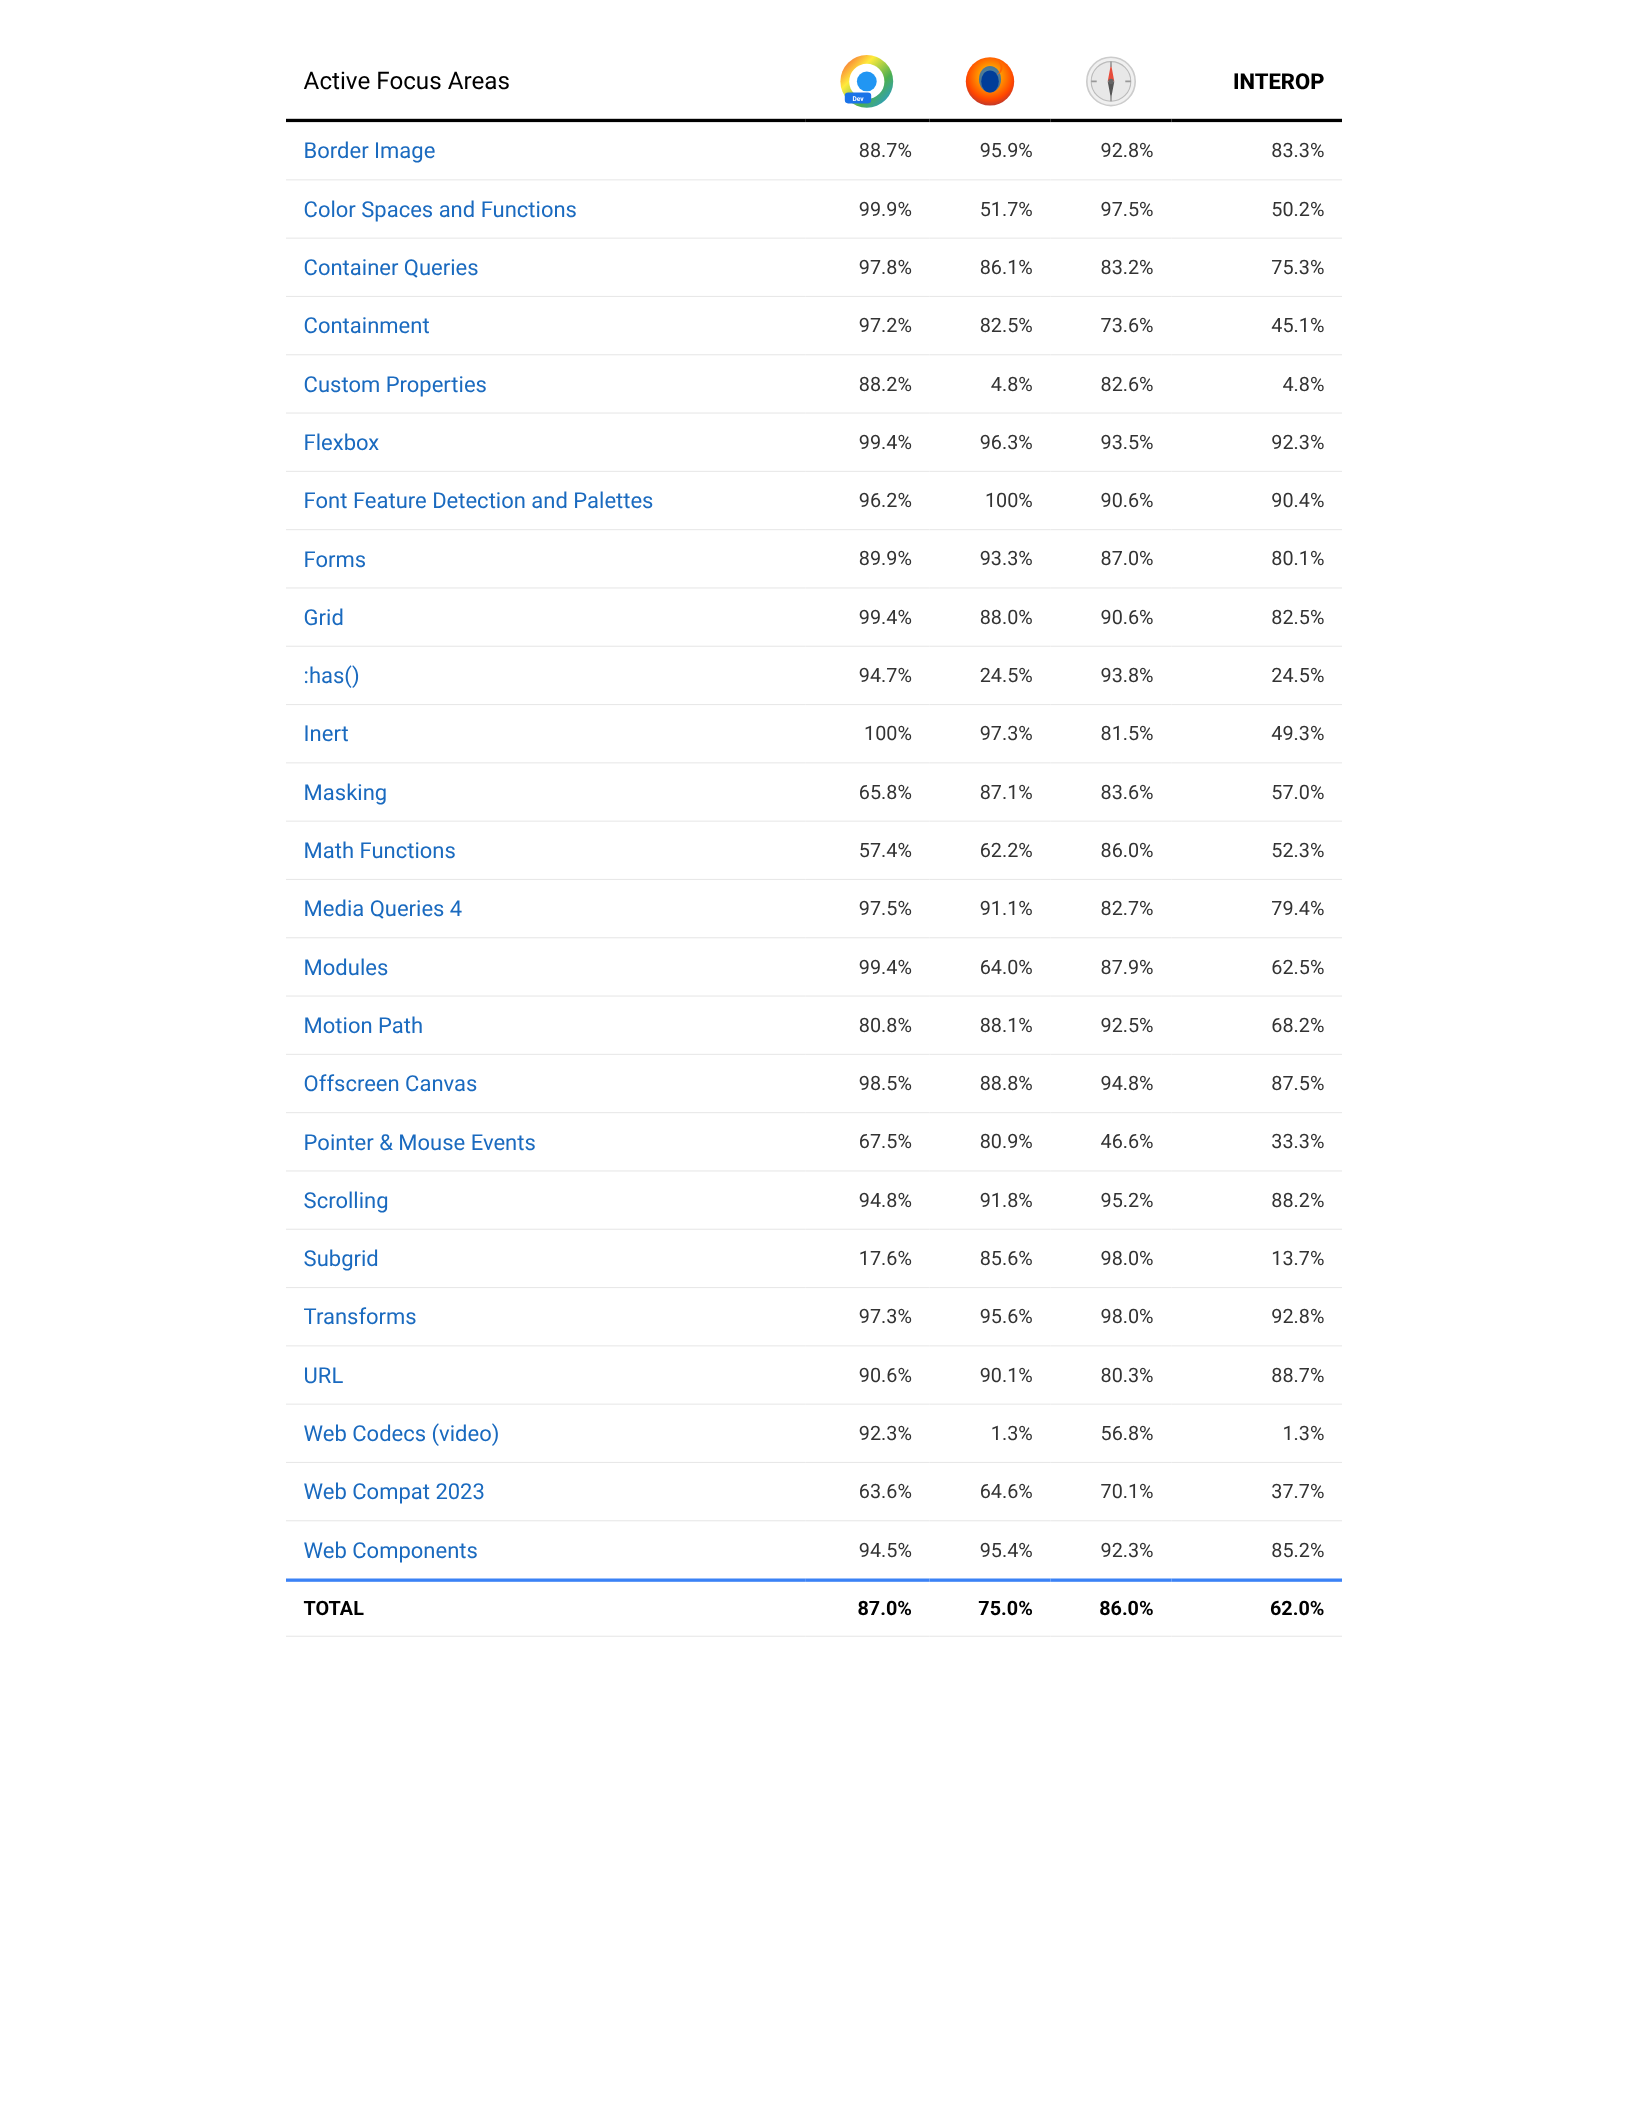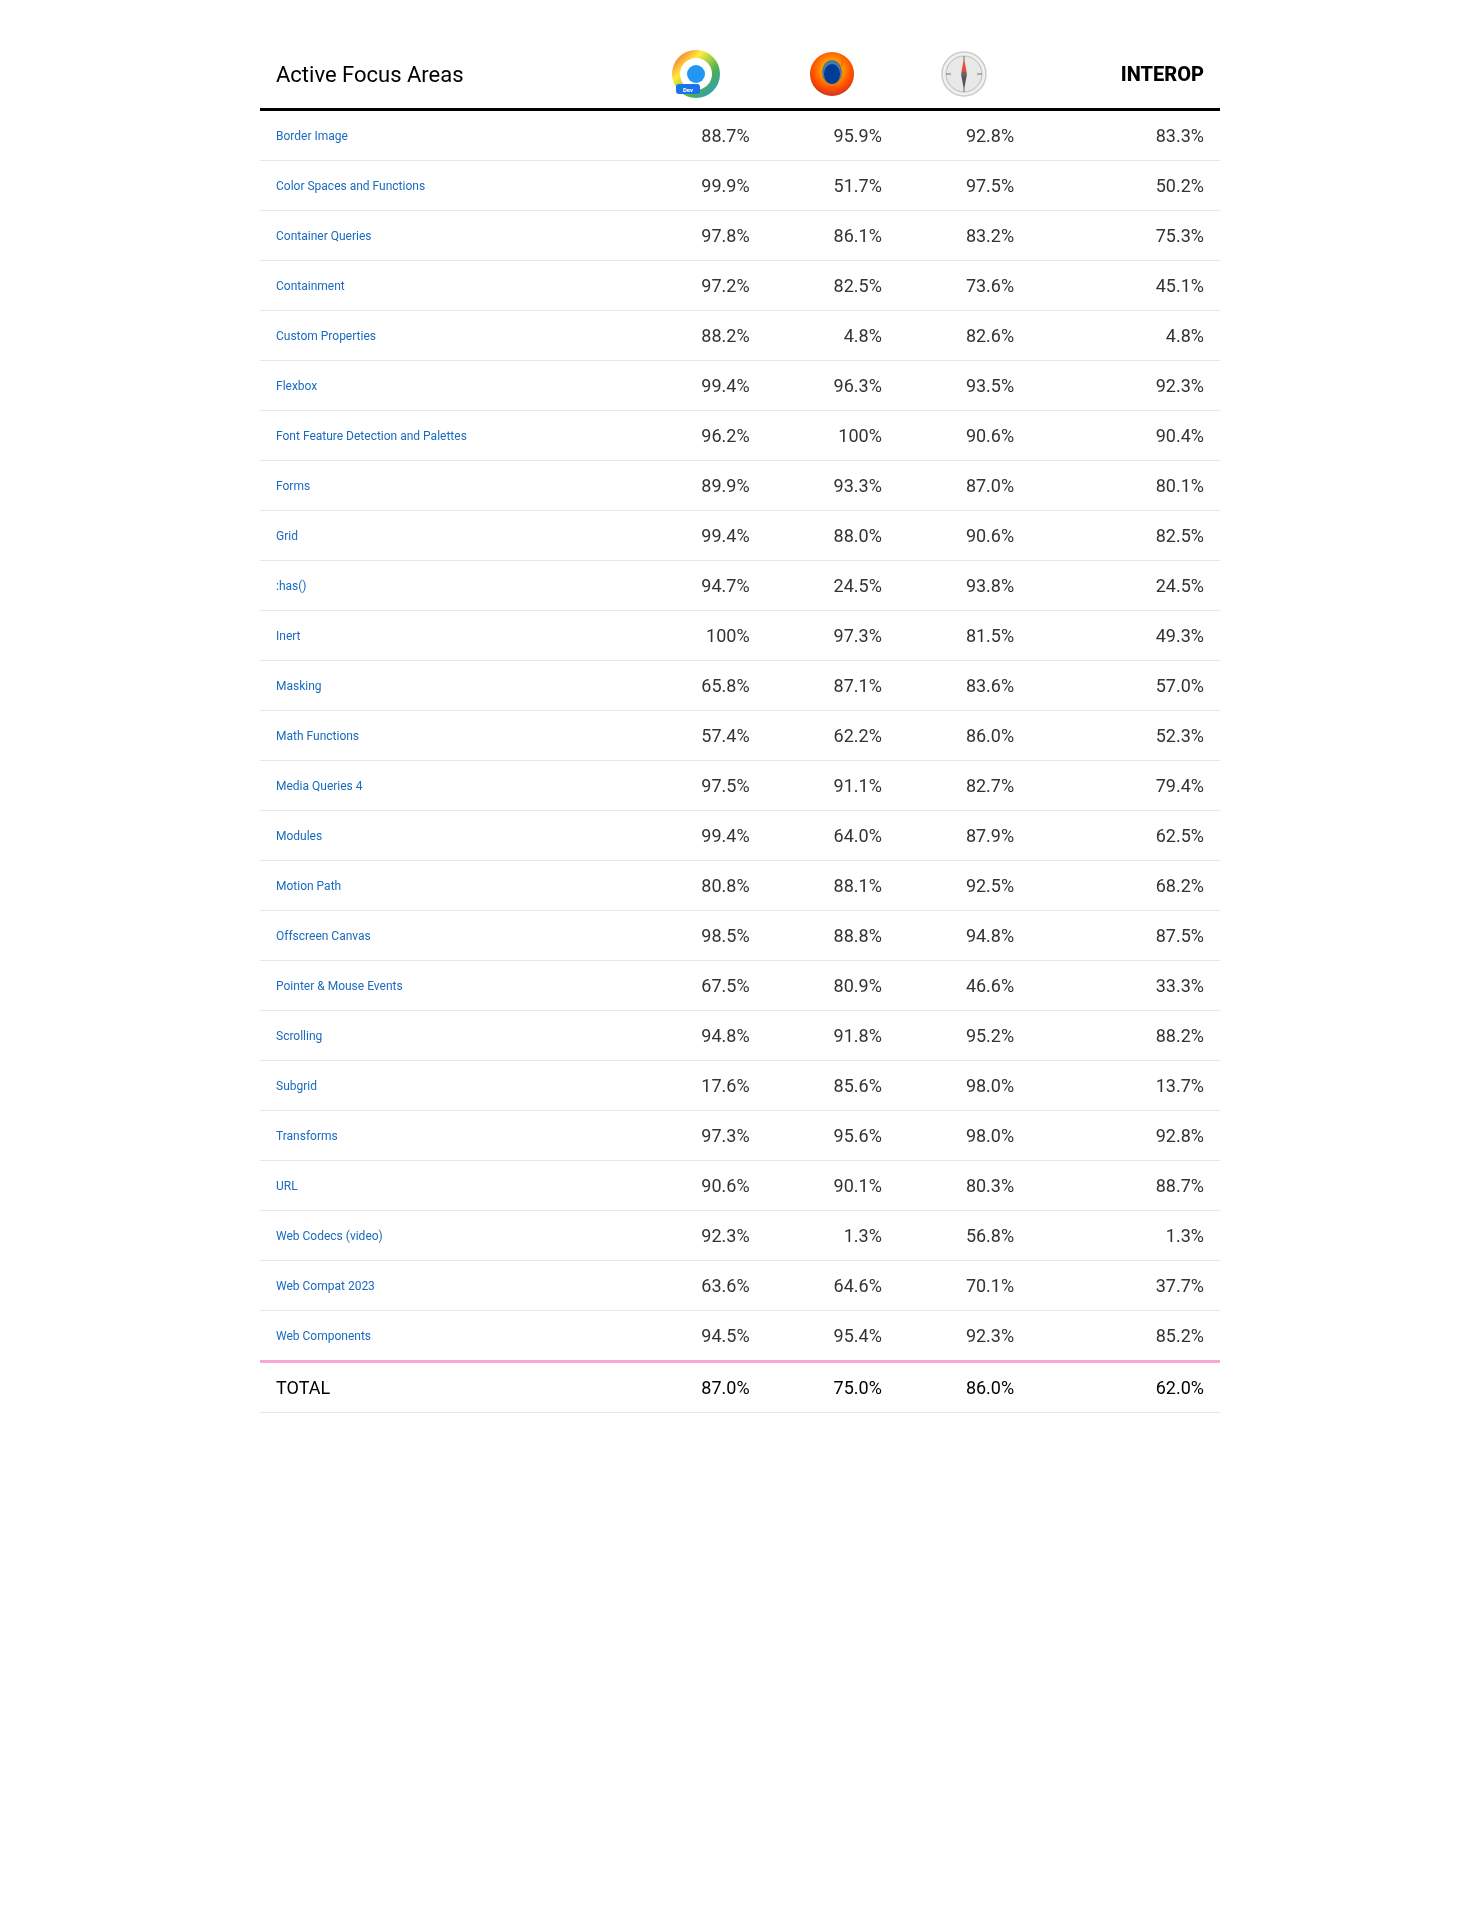--- a/index.html
+++ b/index.html
@@ -45,28 +45,28 @@
     }
     tbody td {
       padding: 14px 16px;
       text-align: right;
       font-size: 18px;
       color: #333;
     }
     tbody td:first-child {
       text-align: left;
       color: #1a6abf;
-      font-size: 12px;
+      font-size: 20px;
       cursor: pointer;
     }
     tbody tr.total-row td {
-      font-weight: 400;
+      font-weight: 700;
       font-size: 18px;
       color: #000;
-      border-top: 3px solid #f9a8d4;
+      border-top: 3px solid #3b82f6;
     }
     tbody tr.total-row td:first-child {
       color: #000;
     }
     th.icon-col {
       text-align: center;
       padding: 8px 16px;
     }
     .th-icon-wrap {
       display: flex;

